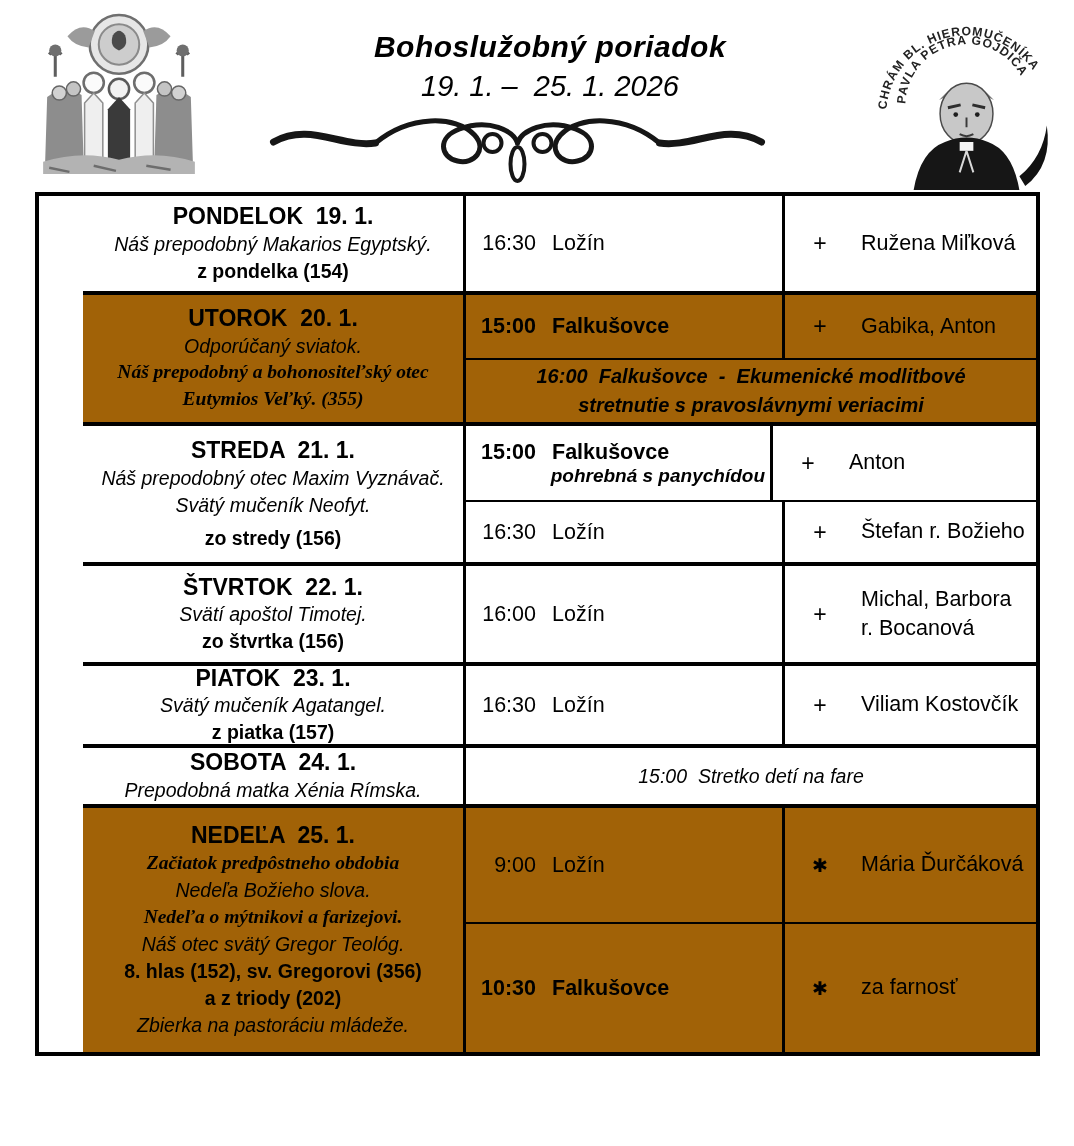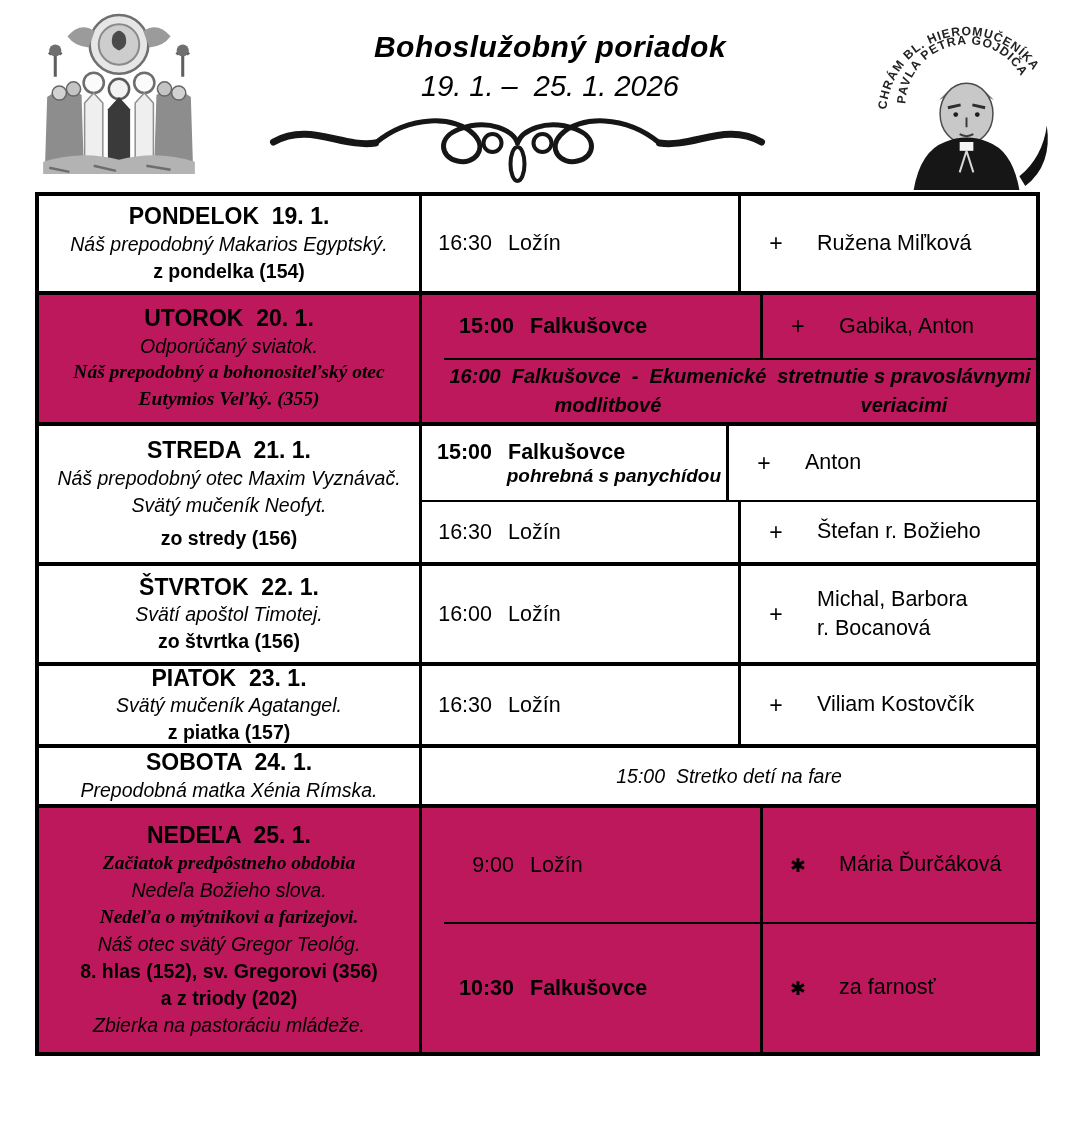--- a/index.html
+++ b/index.html
@@ -9,26 +9,26 @@
   }
   
   .hdr-icon{position:absolute;left:33px;top:8px;width:172px;height:174px;}
   .title-block{position:absolute;left:270px;top:30px;width:560px;text-align:center;}
   .title-l1{font-size:30px;font-weight:bold;font-style:italic;letter-spacing:.5px;white-space:pre-wrap;}
   .title-l2{font-size:29px;font-weight:normal;font-style:italic;margin-top:6px;white-space:pre-wrap;}
   .flourish{position:absolute;left:265px;top:112px;width:505px;height:75px;}
   .seal{position:absolute;left:872px;top:2px;width:190px;height:188px;}
   .seal text{font-weight:bold;fill:#222;}
   
-  .tbl{position:absolute;left:35px;top:192px;width:1005px;border:4px solid #000;box-sizing:border-box;background:#fff;}
+  .tbl{position:absolute;left:35px;top:192px;width:1005px;border:4px solid #000;box-sizing:border-box;background:#fff;padding-left:44px;}
   .drow{display:flex;box-sizing:border-box;}
   .drow + .drow{border-top:4px solid #000;}
   .d1{height:95px}.d2{height:131px}.d3{height:140px}.d4{height:100px}
   .d5{height:82px}.d6{height:60px}.d7{height:248px}
-  .gray{background:#be185d;gap:22px;}
+  .gray{background:#a16207;}
   .daycell{width:376px;border-right:3px solid #000;box-sizing:content-box;
            display:flex;flex-direction:column;justify-content:center;align-items:center;
            text-align:center;padding:2px 4px;box-sizing:border-box;width:383px;}
   .day-title{font-size:23px;font-weight:bold;white-space:pre-wrap;line-height:1.25;}
   .feast{font-size:19.5px;line-height:1.38;}
   .it{font-style:italic;}
   .b{font-weight:bold;}
   .bi{font-weight:bold;font-style:italic;font-family:Liberation Serif, serif;}
   .svc{flex:1;display:flex;flex-direction:column;}
   .srow{display:flex;flex:1;box-sizing:border-box;}
@@ -38,21 +38,21 @@
   .tcell.col{flex-direction:column;align-items:stretch;justify-content:center;padding-left:0;}
   .tp{display:flex;align-items:center;padding-left:12px;}
   .time{display:inline-block;min-width:58px;text-align:right;}
   .place{margin-left:16px;}
   .em .time,.em .place{font-weight:bold;}
   .subnote{font-size:19px;font-weight:bold;font-style:italic;text-align:right;padding-right:5px;margin-top:0px;}
   .icell{flex:1;display:flex;align-items:center;padding-left:24px;font-size:21.5px;}
   .sym{display:inline-block;width:22px;text-align:center;font-size:23px;}
   .sym.ast{font-size:19px;}
   .namecol{margin-left:30px;display:flex;flex-direction:column;line-height:1.35;}
-  .merged{flex:1;display:flex;justify-content:center;align-items:center;text-align:center;}
+  .merged{flex:1;display:flex;flex-direction:column;justify-content:center;align-items:center;text-align:center;}
   .mline{font-size:20px;font-weight:bold;font-style:italic;line-height:1.45;white-space:pre-wrap;}
   .mline.plain{font-weight:normal;font-size:19.5px;}
 </style>
 </head>
 <body>
 
 <div class="page">
 
   <svg class="hdr-icon" viewBox="0 0 170 172">
     <rect x="0" y="0" width="170" height="172" fill="#ffffff"></rect>

